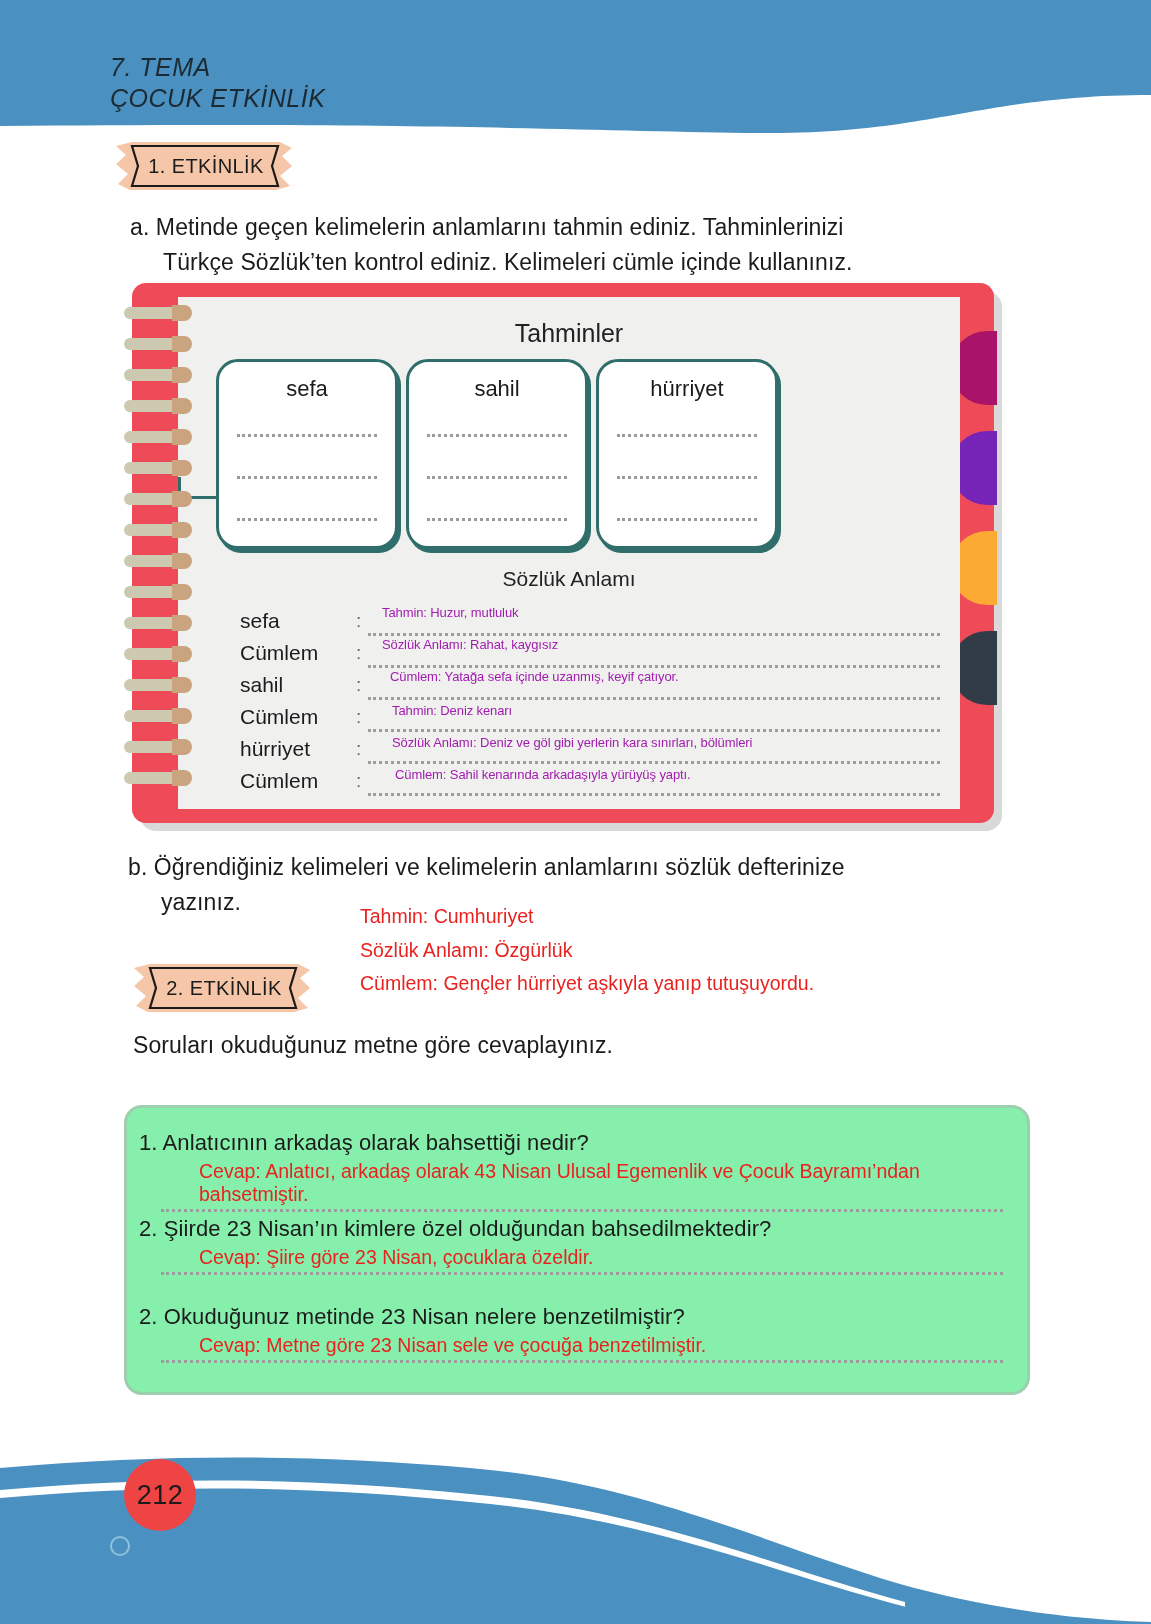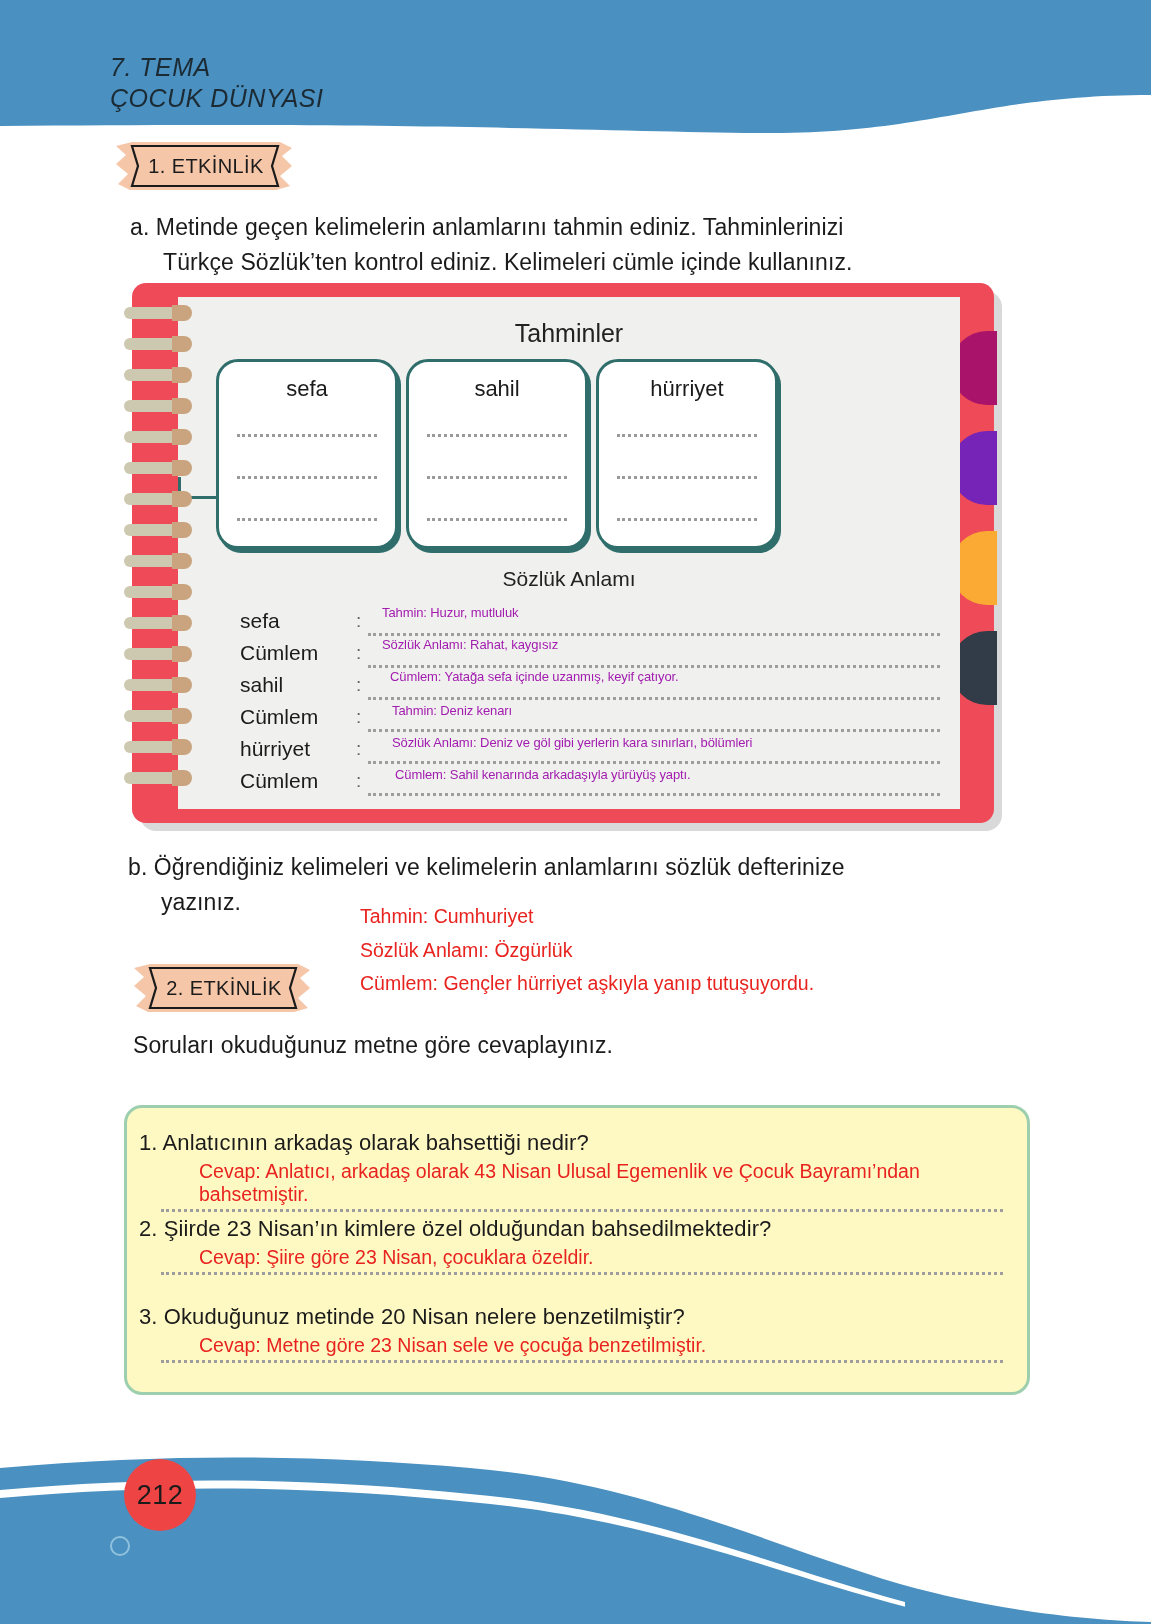--- a/index.html
+++ b/index.html
@@ -137,21 +137,21 @@
     letter-spacing:-.1px;
   }
 
   
   .hand-block { position:absolute; color:#e8231f; font-size:19.5px; line-height:1.72; }
   #ans-b { left:360px; top:900px; }
 
   
   #qbox {
     position:absolute; left:124px; top:1105px; width:906px; height:290px;
-    border:3px solid #9dcfae; border-radius:18px; background:#fef9c3;
+    border:3px solid #9dcfae; border-radius:18px; background:#86efac;
   }
   .q { position:absolute; left:12px; right:14px; }
   .q .qtext { font-size:22px; color:#1b1b1b; letter-spacing:.1px; }
   .q .qans { color:#e8231f; font-size:19.5px; padding-left:60px; margin-top:4px; }
   .q .qline {
     margin-top:3px; margin-left:22px; margin-right:10px; height:2px;
     border-bottom:3px dotted #9d9d9d;
   }
   #q1 { top:22px; }
   #q2 { top:108px; }
@@ -169,21 +169,21 @@
 </head>
 <body>
 
 <div id="page">
 
   <svg class="header-wave" viewBox="0 0 1151 190" preserveAspectRatio="none">
     <path d="M0,0 H1151 V95 C980,95 930,135 760,133 C590,131 420,122 0,126 Z" fill="#4a90c0"></path>
   </svg>
   <div class="theme-title">
     <span class="l1">7. TEMA</span>
-    <span class="l2">ÇOCUK DÜNYASI</span>
+    <span class="l2">ÇOCUK ETKİNLİK</span>
   </div>
 
   <div class="banner" id="banner1">
     <svg class="bg" viewBox="0 0 186 52" preserveAspectRatio="none">
       <path d="M6,6 L22,2 L170,2 L182,8 L172,16 L182,26 L170,36 L180,46 L166,50 L20,50 L8,44 L18,34 L6,24 L16,15 Z" fill="#f5c6a8"></path>
       <path d="M22,6 L168,6 L162,26 L168,46 L22,46 L28,26 Z" fill="#f5c6a8" stroke="#1b1b1b" stroke-width="2.2"></path>
     </svg>
     <div class="lbl">1. ETKİNLİK</div>
   </div>
 
@@ -403,21 +403,21 @@
       <div class="qtext">1. Anlatıcının arkadaş olarak bahsettiği nedir?</div>
       <div class="qans">Cevap: Anlatıcı, arkadaş olarak 43 Nisan Ulusal Egemenlik ve Çocuk Bayramı’ndan bahsetmiştir.</div>
       <div class="qline"></div>
     </div>
     <div class="q" id="q2">
       <div class="qtext">2. Şiirde 23 Nisan’ın kimlere özel olduğundan bahsedilmektedir?</div>
       <div class="qans">Cevap: Şiire göre 23 Nisan, çocuklara özeldir.</div>
       <div class="qline"></div>
     </div>
     <div class="q" id="q3">
-      <div class="qtext">3. Okuduğunuz metinde 20 Nisan nelere benzetilmiştir?</div>
+      <div class="qtext">2. Okuduğunuz metinde 23 Nisan nelere benzetilmiştir?</div>
       <div class="qans">Cevap: Metne göre 23 Nisan sele ve çocuğa benzetilmiştir.</div>
       <div class="qline"></div>
     </div>
   </div>
 
   <svg class="footer-wave" viewBox="0 0 1151 230" preserveAspectRatio="none">
     <path d="M0,74 C180,58 330,62 470,74 C640,88 760,148 900,190 C1000,218 1090,226 1151,228 L1151,230 L0,230 Z" fill="#4a90c0"></path>
     <path d="M0,96 C180,80 330,86 470,100 C650,116 770,172 905,208 L905,230 L0,230 Z" fill="#ffffff"></path>
     <path d="M0,104 C180,88 330,94 470,108 C650,124 770,178 910,214 C1010,240 1090,244 1151,246 L1151,230 L0,230 Z" fill="#4a90c0"></path>
     <ellipse cx="160" cy="82" rx="11" ry="16" fill="#4a90c0"></ellipse>

